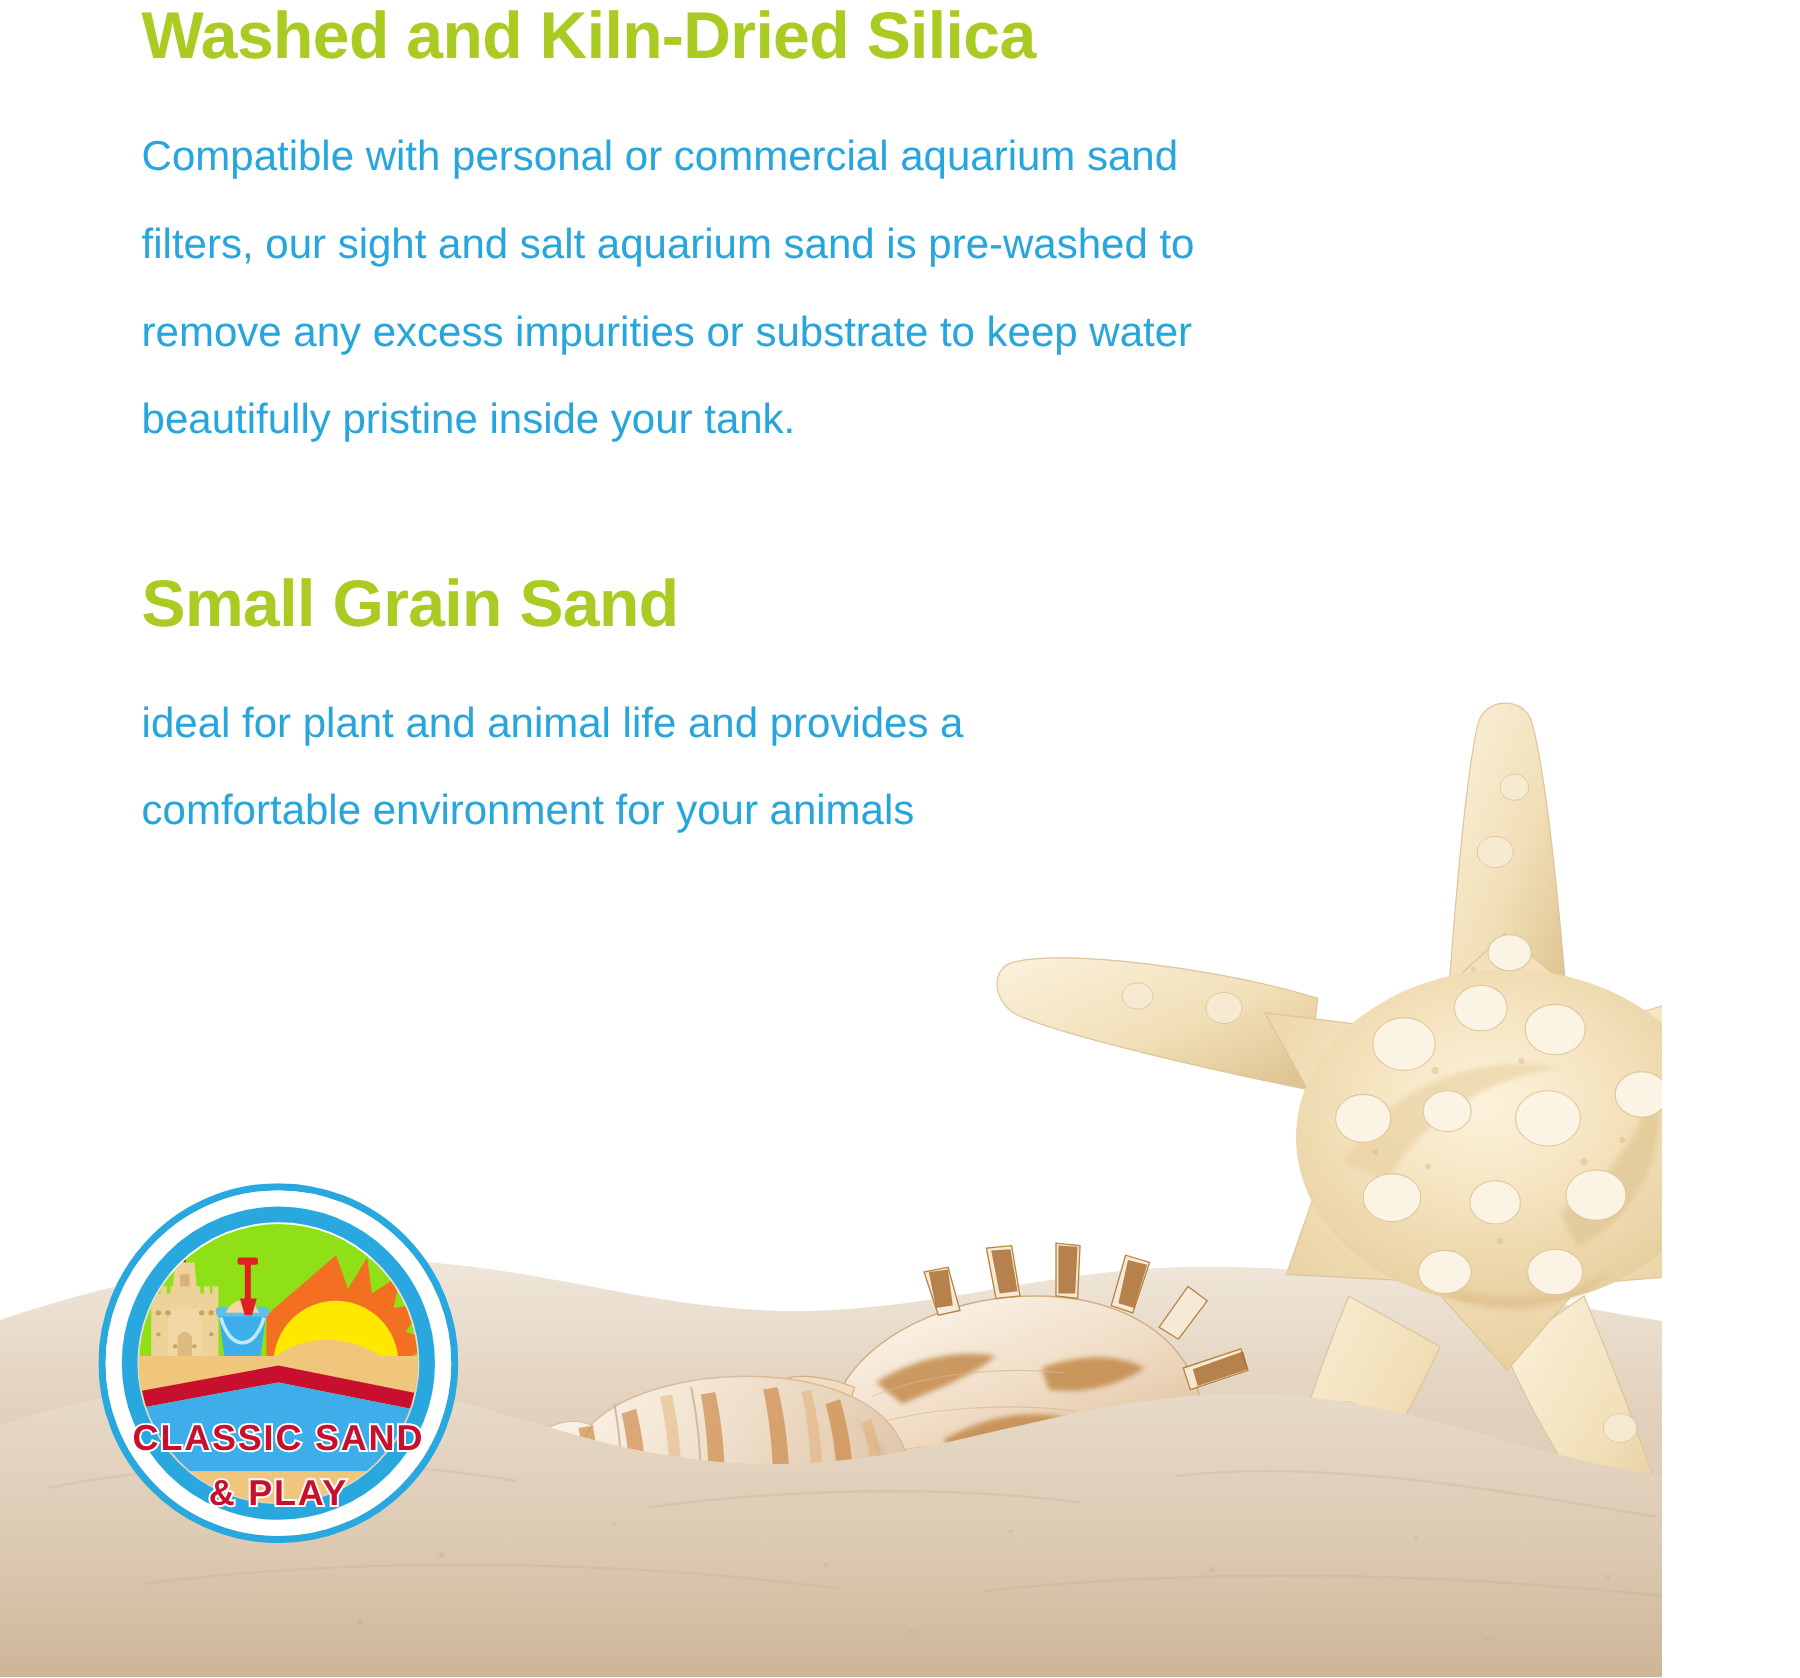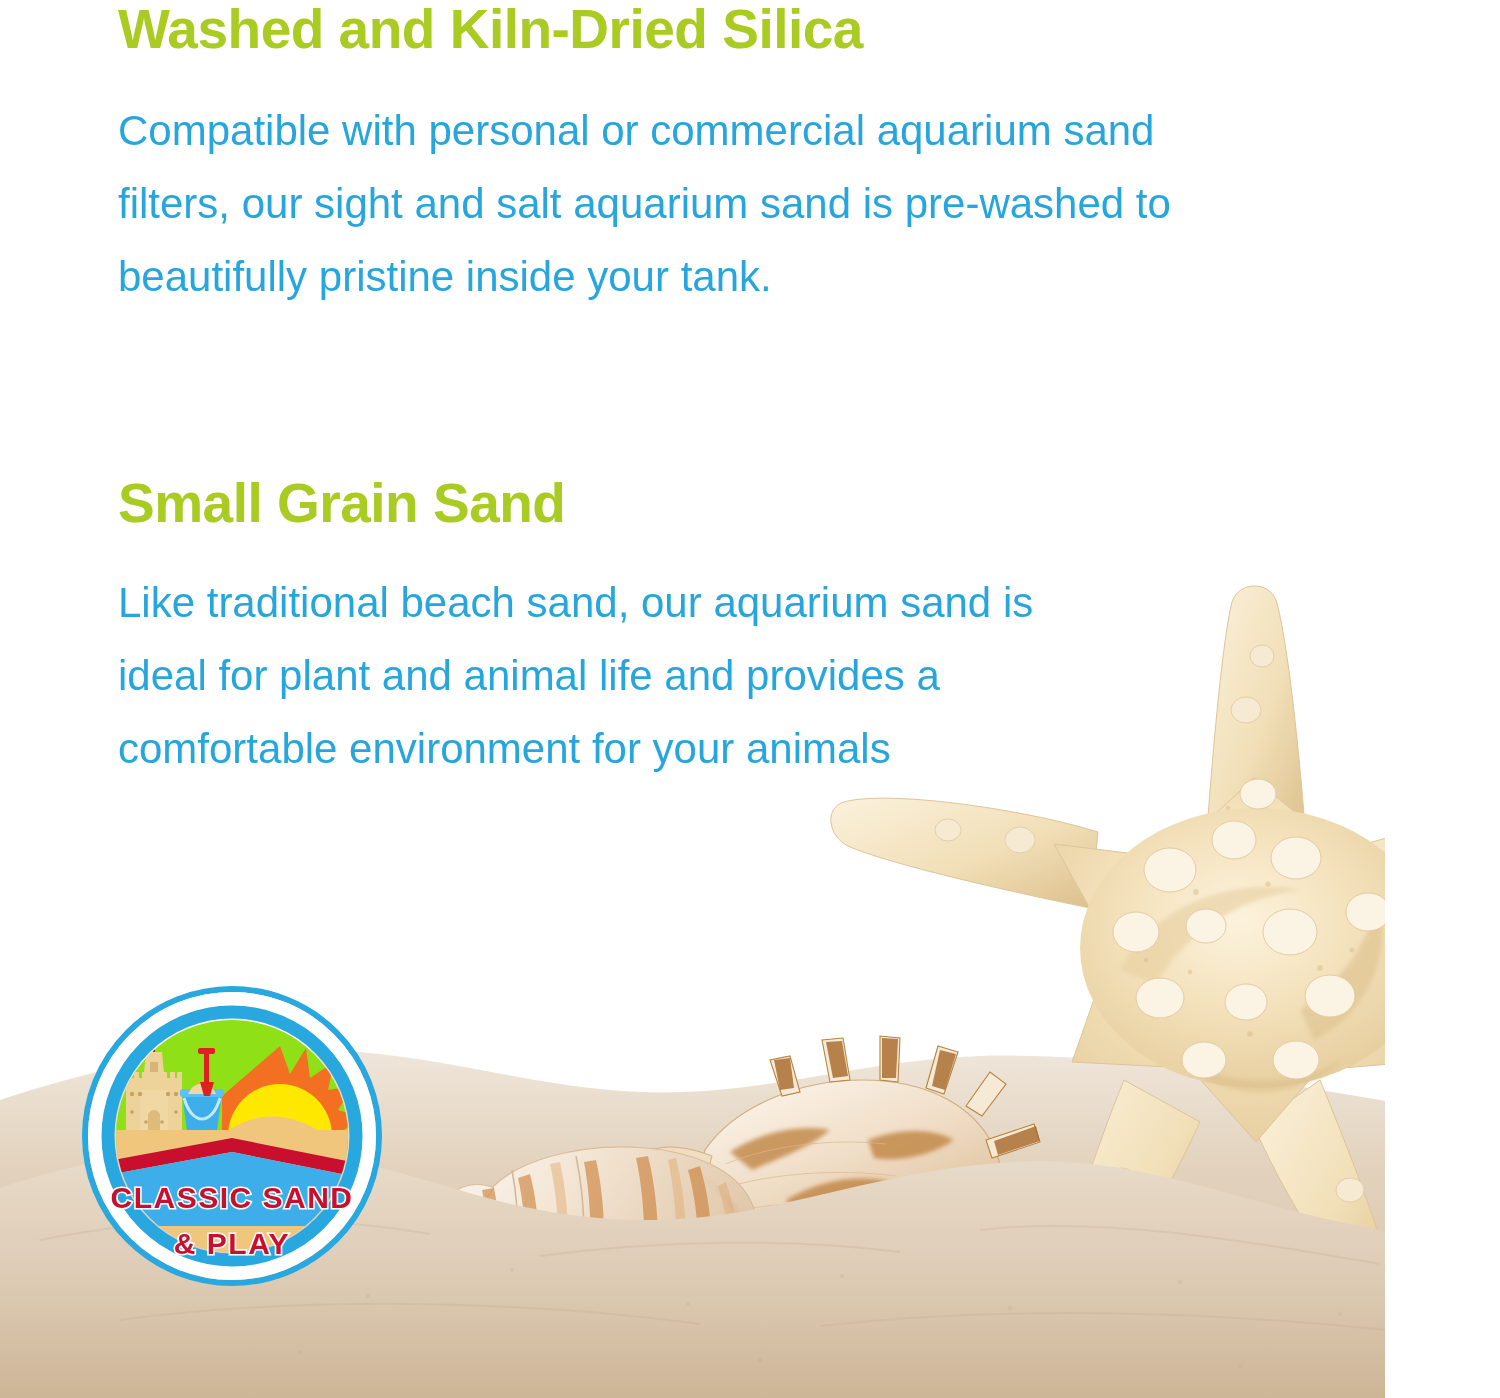--- a/index.html
+++ b/index.html
@@ -23,21 +23,21 @@
     font-size: 55px;
     line-height: 62px;
     letter-spacing: -0.5px;
     color: #a9cb22;
     margin: 0;
     white-space: nowrap;
   }
   .body-par {
     font-family: "Liberation Sans", sans-serif;
     font-weight: 400;
-    font-size: 42px;
+    font-size: 35px;
     line-height: 73px;
     color: #27a6dd;
     margin: 0;
   }
   .body-par .ln { display: block; white-space: nowrap; }
 
   #block-1 { position: absolute; left: 118px; top: -2px; }
   #block-1 .body-par { margin-top: 34px; }
 
   #block-2 { position: absolute; left: 118px; top: 472px; }
@@ -286,28 +286,28 @@
         <circle cx="1240" cy="826" r="2"></circle>
       </g>
     </svg>
   </div>
 
   <div id="block-1">
     <h2 class="heading">Washed and Kiln-Dried Silica</h2>
     <p class="body-par">
       <span class="ln">Compatible with personal or commercial aquarium sand</span>
       <span class="ln">filters, our sight and salt aquarium sand is pre-washed to</span>
+      <span class="ln">remove any excess impurities or substrate to keep water</span>
       <span class="ln">beautifully pristine inside your tank.</span>
     </p>
   </div>
 
   <div id="block-2">
     <h2 class="heading">Small Grain Sand</h2>
     <p class="body-par">
-      <span class="ln">Like traditional beach sand, our aquarium sand is</span>
       <span class="ln">ideal for plant and animal life and provides a</span>
       <span class="ln">comfortable environment for your animals</span>
     </p>
   </div>
 
   <div id="logo">
     <svg viewBox="0 0 300 300" xmlns="http://www.w3.org/2000/svg">
       <defs>
         <clipPath id="innerClip">
           <circle cx="150" cy="150" r="116"></circle>

